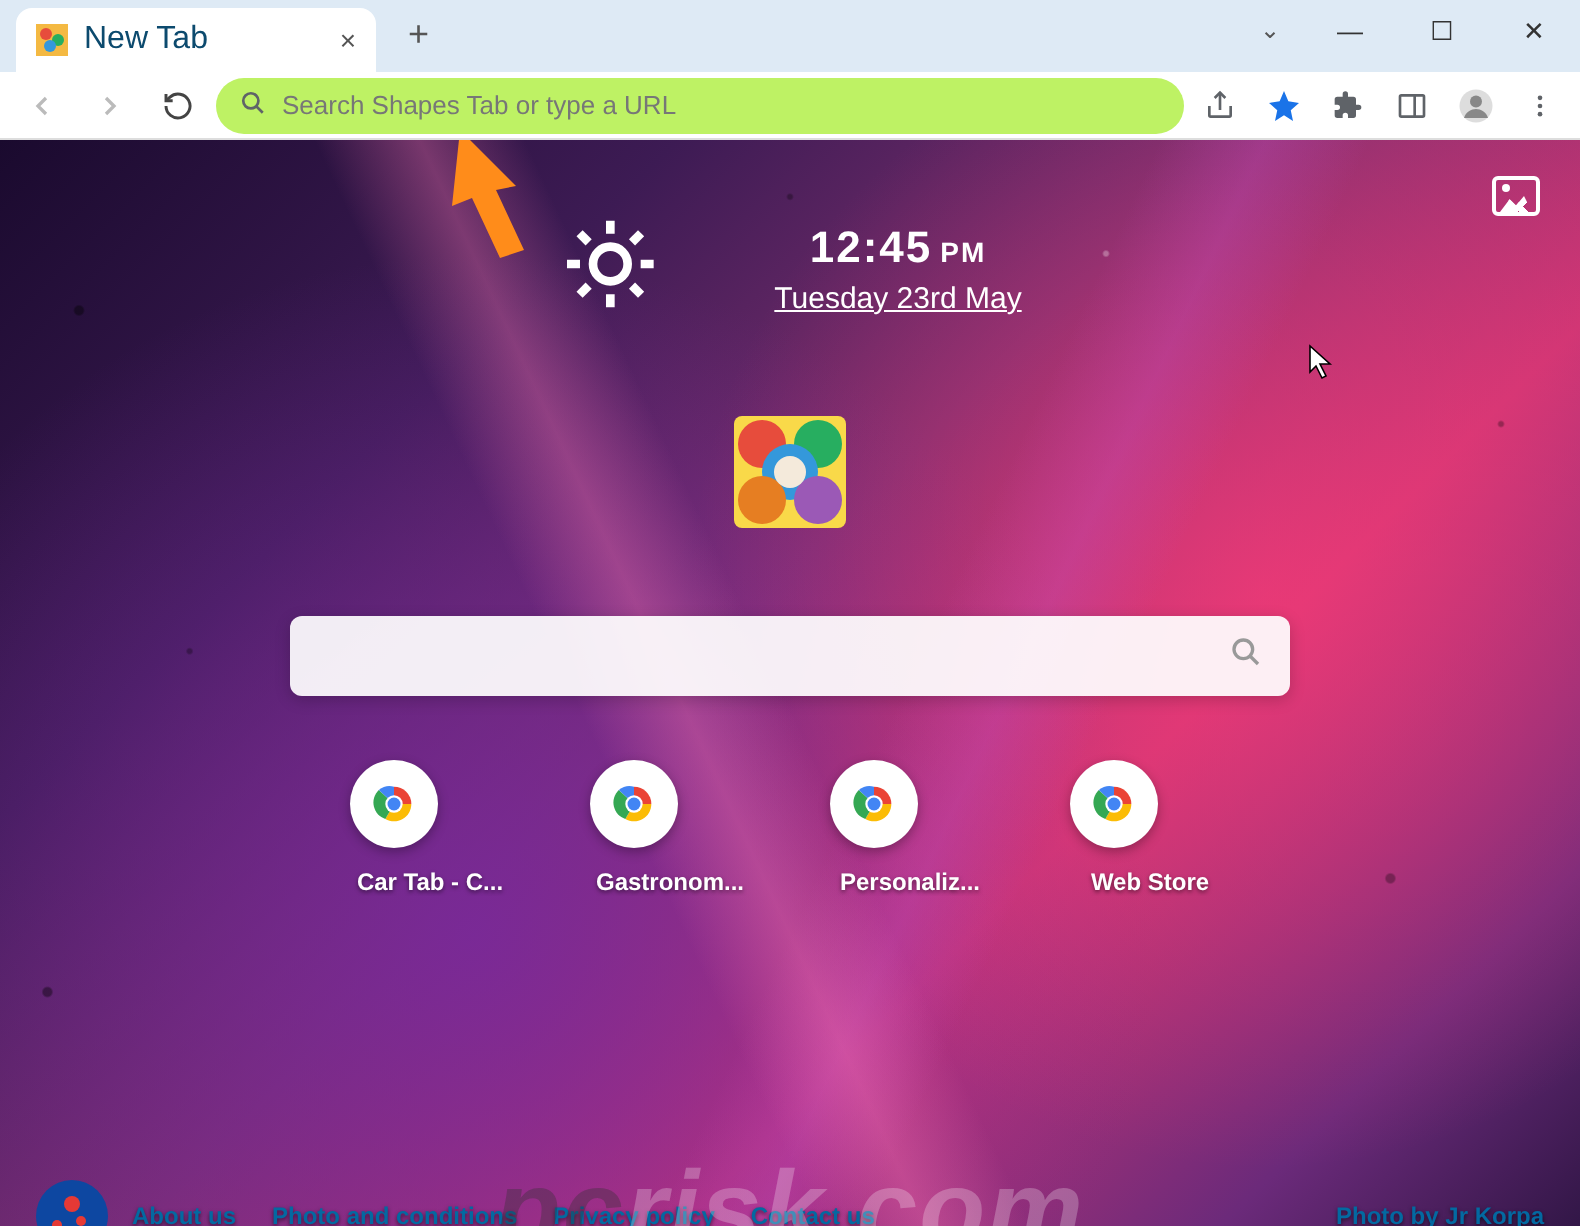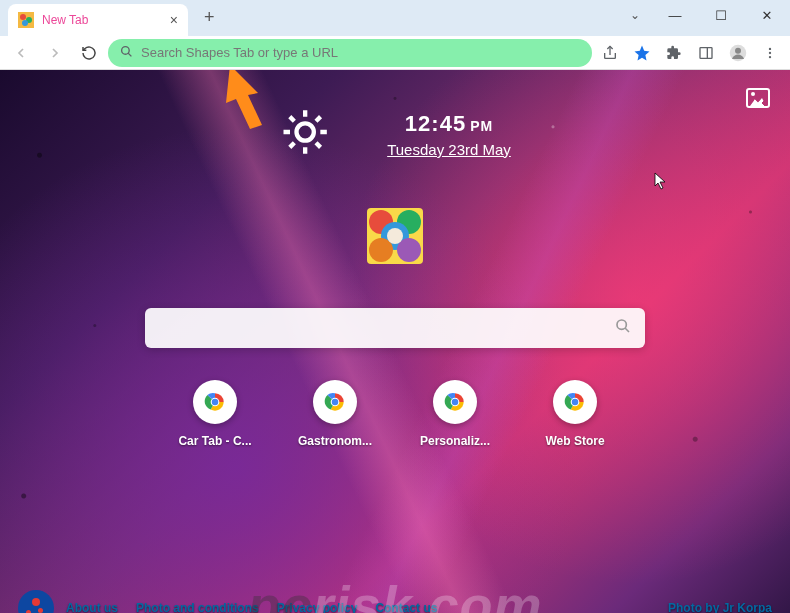--- a/index.html
+++ b/index.html
@@ -3,32 +3,32 @@
 <meta charset="utf-8">
 <style>
 * { margin: 0; padding: 0; box-sizing: border-box; }
 body { width: 790px; height: 613px; font-family: 'Segoe UI', Arial, sans-serif; background: #fff; overflow: hidden; position: relative; }
 
 
 .titlebar { height: 36px; background: #deeaf5; display: flex; align-items: flex-end; position: relative; }
 .tab { background: #fff; height: 32px; margin-left: 8px; border-radius: 8px 8px 0 0; display: flex; align-items: center; padding: 0 10px; gap: 8px; min-width: 180px; position: relative; }
 .favicon { width: 16px; height: 16px; display: flex; align-items: center; justify-content: center; }
 .favicon svg { width: 16px; height: 16px; }
-.tab-title { font-size: 12px; color: #ec4899; flex: 1; }
+.tab-title { font-size: 16px; color: #0c4a6e; flex: 1; }
 .tab-close { color: #555; font-size: 14px; cursor: pointer; }
 .newtab-btn { margin-left: 8px; color: #555; font-size: 18px; padding: 4px 8px; cursor: pointer; margin-bottom: 4px; }
 .win-controls { position: absolute; right: 0; top: 0; display: flex; height: 30px; }
 .win-btn { width: 46px; display: flex; align-items: center; justify-content: center; color: #333; font-size: 13px; cursor: pointer; }
 .win-caret { position: absolute; right: 150px; top: 8px; color: #555; font-size: 12px; }
 
 
 .toolbar { height: 34px; background: #fff; display: flex; align-items: center; padding: 0 6px; gap: 4px; border-bottom: 1px solid #ddd; }
 .nav-btn { width: 30px; height: 28px; display: flex; align-items: center; justify-content: center; color: #888; border-radius: 14px; cursor: pointer; }
 .nav-btn.active { color: #444; }
-.addrbar { flex: 1; background: #86efac; border-radius: 15px; height: 28px; display: flex; align-items: center; padding: 0 12px; gap: 8px; }
+.addrbar { flex: 1; background: #bef264; border-radius: 15px; height: 28px; display: flex; align-items: center; padding: 0 12px; gap: 8px; }
 .addr-search { color: #5f6368; font-size: 13px; }
 .addr-text { color: #777; font-size: 13px; flex: 1; }
 .tool-icon { width: 28px; height: 28px; display: flex; align-items: center; justify-content: center; color: #5f6368; border-radius: 14px; cursor: pointer; }
 .star-icon { color: #1a73e8; }
 
 
 .content { position: relative; width: 100%; height: 568px; overflow: hidden; }
 .bg { position: absolute; inset: 0; background:
   radial-gradient(circle at 80% 40%, rgba(255,60,120,0.6), transparent 40%),
   radial-gradient(circle at 30% 70%, rgba(120,40,160,0.8), transparent 50%),
@@ -71,21 +71,21 @@
 .logo { position: absolute; top: 138px; left: 50%; transform: translateX(-50%); width: 56px; height: 56px; border-radius: 4px; overflow: hidden; }
 .logo svg { width:56px; height:56px; }
 
 
 .searchbox { position: absolute; top: 238px; left: 50%; transform: translateX(-50%); width: 500px; height: 40px; background: rgba(255,255,255,0.92); border-radius: 6px; display: flex; align-items: center; padding: 0 14px; box-shadow: 0 2px 8px rgba(0,0,0,0.2); }
 .searchbox input { flex:1; border:none; background:transparent; outline:none; font-size:14px; }
 .searchbox .mag { color:#888; font-size:16px; }
 
 
 .shortcuts { position: absolute; top: 310px; left: 50%; transform: translateX(-50%); display: flex; gap: 40px; }
-.shortcut { display:flex; flex-direction:column; align-items:center; gap:10px; width: 80px; cursor:pointer; }
+.shortcut { display:flex; flex-direction:column; gap:10px; width: 80px; cursor:pointer; }
 .sc-icon { width:44px; height:44px; border-radius:50%; background:#fff; display:flex; align-items:center; justify-content:center; box-shadow: 0 2px 6px rgba(0,0,0,0.3); }
 .chrome-logo { width:26px; height:26px; }
 .sc-label { font-size:12px; color:#fff; font-weight:600; text-align:center; white-space:nowrap; overflow:hidden; text-overflow:ellipsis; width:80px; text-shadow: 0 1px 2px rgba(0,0,0,0.5); }
 
 
 .footer { position:absolute; bottom:12px; left:0; right:0; display:flex; align-items:center; padding:0 18px; color:#0369a1; font-size:12px; font-weight:600; text-shadow: 0 1px 2px rgba(0,0,0,0.6); }
 .footer .blob { width:36px; height:36px; border-radius:50%; background:#0d47a1; margin-right:12px; position:relative; }
 .footer .blob::before { content:''; position:absolute; width:8px; height:8px; border-radius:50%; background:#e53935; top:8px; left:14px; }
 .footer .blob::after { content:''; position:absolute; width:5px; height:5px; border-radius:50%; background:#e53935; top:20px; left:8px; box-shadow: 12px -2px 0 #e53935; }
 .footer .links { display:flex; gap:18px; }

